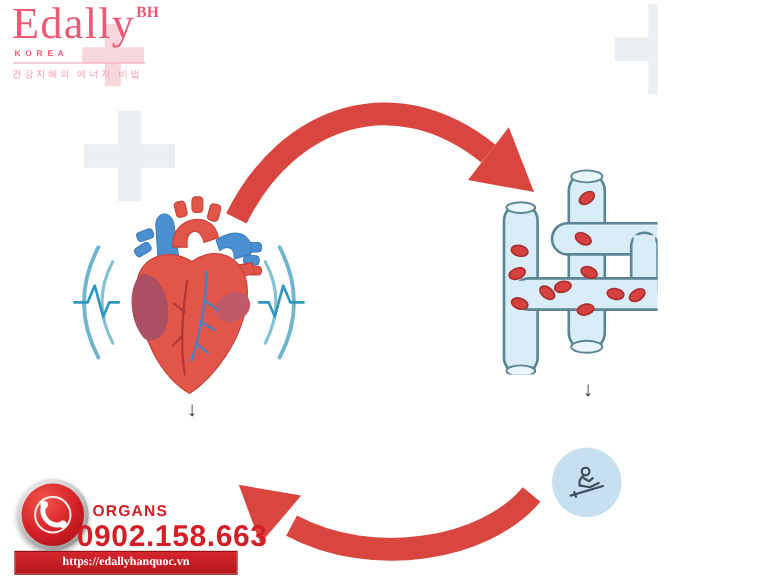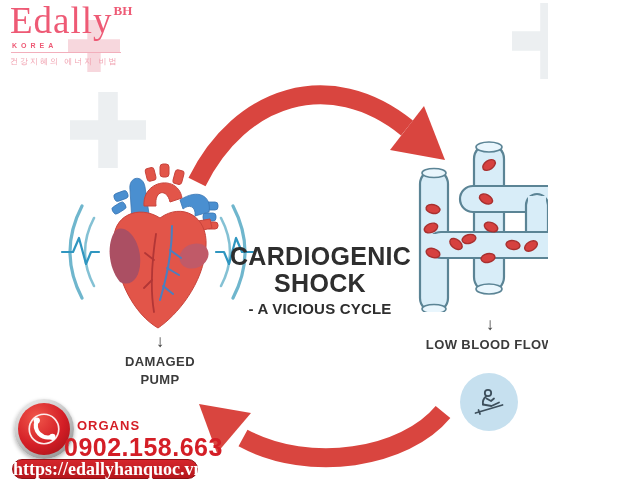--- a/index.html
+++ b/index.html
@@ -88,22 +88,22 @@
   .hotline-label{
     position:absolute;left:77px;top:418px;font-size:13px;font-weight:800;
     color:var(--hotline_red);letter-spacing:1px;
   }
   .hotline-number{
     position:absolute;left:64px;top:433px;font-size:25px;font-weight:800;
     color:var(--hotline_red);letter-spacing:.5px;white-space:nowrap;
   }
   .site-ribbon{
     position:absolute;left:12px;top:459px;width:184px;height:18px;
-    background:linear-gradient(#d5262c,#b5161c);border:1px solid #8f1015;border-radius:10px;
-    color:#fff;font-family:"Liberation Serif",serif;font-weight:bold;font-size:18px;
+    background:linear-gradient(#d5262c,#b5161c);border:1px solid #8f1015;border-radius:0;
+    color:#fff;font-family:"Liberation Serif",serif;font-weight:bold;font-size:10px;
     text-align:center;line-height:18px;cursor:pointer;
   }
 </style>
 </head>
 <body>
 
 <div class="canvas">
 
   <svg class="plus-top-right" width="76" height="76" viewBox="0 0 70 70">
     <path class="plus" d="M26 0h18v26h26v18H44v26H26V44H0V26h26z"></path>
@@ -168,24 +168,20 @@
       <path class="f-dred" d="M14,66 C4,78 6,104 18,118 C30,124 40,112 38,92 C36,74 24,60 14,66 Z"></path>
       <ellipse class="f-dred2" cx="92" cy="92" rx="15" ry="12" transform="rotate(-25 92 92)"></ellipse>
 
       <path class="vein-b" d="M70,62 C70,88 64,116 58,136"></path>
       <path class="vein-b" d="M68,86 l11,8 M65,104 l12,7 M61,122 l10,8"></path>
       <path class="vein-r" d="M54,70 C50,96 48,124 52,148"></path>
       <path class="vein-r" d="M52,96 l-9,-7 M50,116 l-8,8"></path>
     </g>
   </svg>
 
-  <div class="title-block">
-    <div class="diagram-title">CARDIOGENIC SHOCK</div>
-    <div class="diagram-subtitle">- A VICIOUS CYCLE</div>
-  </div>
 
   <svg class="vessels-wrap" width="172" height="172" viewBox="0 0 172 172">
     <rect class="tube" x="18" y="30" width="28" height="142" rx="14"></rect>
     <rect class="tube" x="72" y="4" width="30" height="148" rx="15"></rect>
     <rect class="tube" x="58" y="46" width="110" height="26" rx="13"></rect>
     <rect class="tube" x="124" y="54" width="22" height="56" rx="11"></rect>
     <rect class="tube" x="26" y="92" width="144" height="26" rx="13"></rect>
     <rect class="patch" x="74" y="48" width="26" height="22"></rect>
     <rect class="patch" x="74" y="94" width="26" height="22"></rect>
     <rect class="patch" x="20" y="94" width="24" height="22"></rect>
@@ -207,26 +203,24 @@
       <ellipse class="cell" cx="67" cy="99" rx="7" ry="4.4" transform="rotate(-14 67 99)"></ellipse>
       <ellipse class="cell" cx="89" cy="87" rx="7" ry="4.4" transform="rotate(22 89 87)"></ellipse>
       <ellipse class="cell" cx="86" cy="118" rx="7" ry="4.4" transform="rotate(-12 86 118)"></ellipse>
       <ellipse class="cell" cx="111" cy="105" rx="7" ry="4.4" transform="rotate(10 111 105)"></ellipse>
       <ellipse class="cell" cx="129" cy="106" rx="7" ry="4.4" transform="rotate(-32 129 106)"></ellipse>
     </g>
   </svg>
 
   <div class="stage stage-pump">
     <div class="stage-arrow">↓</div>
-    <div class="stage-label">DAMAGED PUMP</div>
   </div>
 
   <div class="stage stage-flow">
     <div class="stage-arrow">↓</div>
-    <div class="stage-label">LOW BLOOD FLOW</div>
   </div>
 
   <div class="organ-circle">
     <svg width="34" height="32" viewBox="0 0 32 32">
       <circle class="person" cx="15" cy="7" r="3.2"></circle>
       <path class="person" d="M13,10.5 C10.5,12.5 9.5,15.5 10,18.5"></path>
       <path class="person" d="M10,18.5 L18.5,20 L26,16.5"></path>
       <path class="person" d="M13.5,12.5 L18,15 L21,12.5"></path>
       <path class="person" d="M2.5,27 L29.5,19"></path>
       <path class="person" d="M5.5,24 L7,28"></path>

